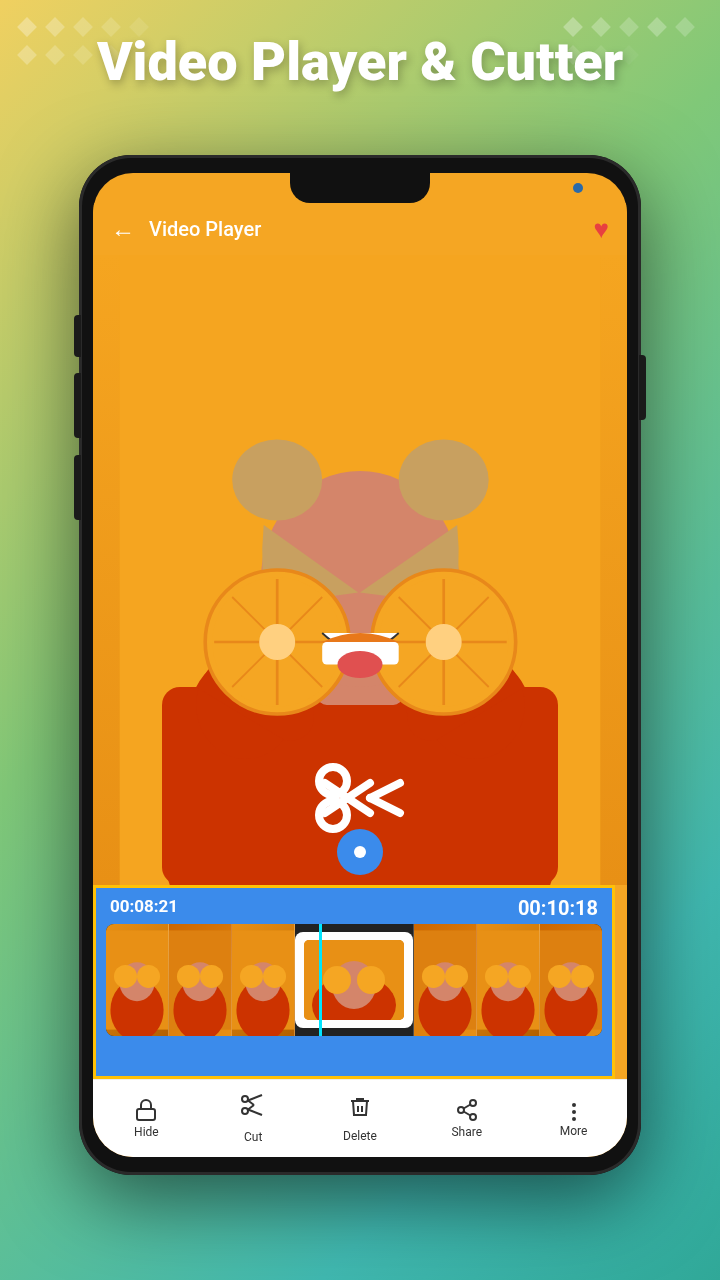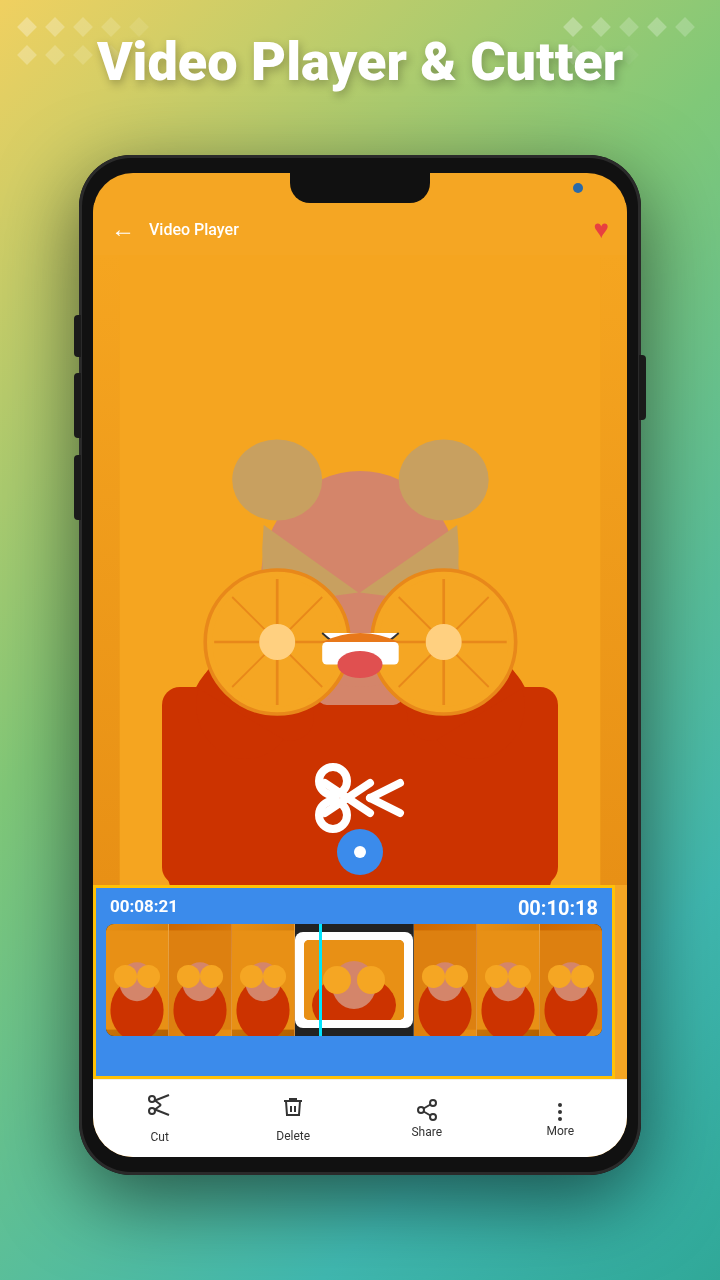--- a/index.html
+++ b/index.html
@@ -55,21 +55,21 @@
   <div style="position:absolute;left:-5px;top:218px;width:7px;height:65px;background:#1a1a1a;border-radius:4px 0 0 4px;"></div>
   <div style="position:absolute;left:-5px;top:300px;width:7px;height:65px;background:#1a1a1a;border-radius:4px 0 0 4px;"></div>
 
   <div style="position:absolute;top:18px;left:14px;right:14px;bottom:18px;background:#f5a623;border-radius:40px;overflow:hidden;">
 
     <div style="position:absolute;top:0;left:50%;transform:translateX(-50%);width:140px;height:30px;background:#111;border-radius:0 0 20px 20px;z-index:20;"></div>
     <div style="position:absolute;top:10px;right:44px;width:10px;height:10px;background:#2a6aaa;border-radius:50%;z-index:21;"></div>
 
     <div style="position:absolute;top:30px;left:0;right:0;height:52px;background:#f5a623;display:flex;align-items:center;padding:0 18px;z-index:10;">
       <span style="color:white;font-size:24px;margin-right:14px;cursor:pointer;">←</span>
-      <span style="color:white;font-size:16px;font-weight:500;flex:1;">Video Player</span>
+      <span style="color:white;font-size:20px;font-weight:500;flex:1;">Video Player</span>
       <span style="color:#e84040;font-size:26px;cursor:pointer;">♥</span>
     </div>
 
     <div style="position:absolute;top:82px;left:0;right:0;bottom:272px;background:linear-gradient(180deg,#f5a520 0%,#e89015 100%);overflow:hidden;">
 
       <svg viewBox="0 0 534 700" style="width:100%;height:100%;position:absolute;top:0;left:0;">
 
         <rect width="534" height="700" fill="#f5a520"></rect>
 
         <ellipse cx="267" cy="650" rx="220" ry="180" fill="#cc3300"></ellipse>
@@ -213,20 +213,27 @@
             </svg>
         </div>
 
         <div style="position:absolute;top:0;bottom:0;left:43%;width:3px;background:#00e5ff;z-index:5;"></div>
       </div>
 
     </div>
 
     <div style="position:absolute;bottom:0;left:0;right:0;height:78px;background:white;display:flex;align-items:center;justify-content:space-around;border-top:1px solid #eee;z-index:12;">
 
+      <div style="display:flex;flex-direction:column;align-items:center;gap:3px;flex:1;cursor:pointer;">
+        <svg width="24" height="24" viewBox="0 0 24 24" fill="none" stroke="#333" stroke-width="2">
+          <rect x="3" y="11" width="18" height="11" rx="2"></rect>
+          <path d="M7 11V7a5 5 0 0 1 10 0v4"></path>
+        </svg>
+        <span style="font-size:12px;color:#333;">Hide</span>
+      </div>
 
       <div style="display:flex;flex-direction:column;align-items:center;gap:13px;flex:1;cursor:pointer;">
         <svg width="26" height="24" viewBox="0 0 26 24" fill="none" stroke="#333" stroke-width="2">
           <circle cx="5" cy="6" r="3"></circle>
           <circle cx="5" cy="18" r="3"></circle>
           <line x1="8" y1="7.5" x2="22" y2="2"></line>
           <line x1="8" y1="16.5" x2="22" y2="22"></line>
           <line x1="8" y1="7.5" x2="14" y2="12"></line>
           <line x1="8" y1="16.5" x2="14" y2="12"></line>
         </svg>

